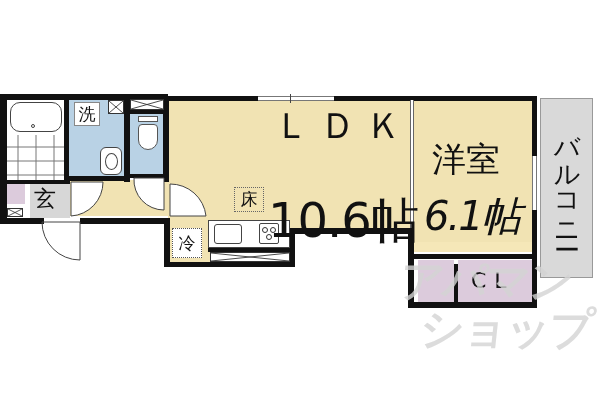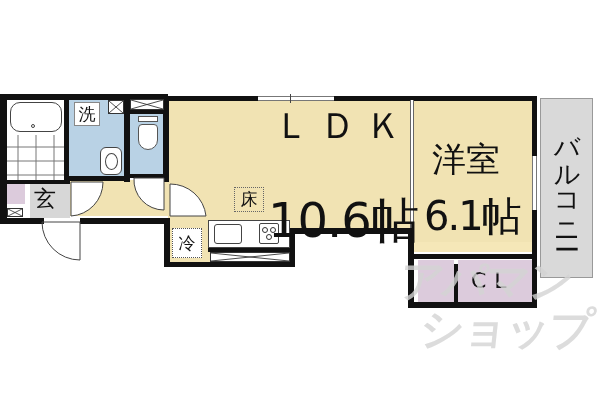--- a/index.html
+++ b/index.html
@@ -157,20 +157,20 @@
 
 <div class="tag" style="left:74px;top:102px;width:26px;height:24px;border:1px solid #888;">洗</div>
 <div class="label" style="left:34px;top:188px;font-size:22px;">玄</div>
 <div class="tag" style="left:172px;top:228px;width:30px;height:30px;">冷</div>
 <div class="tag" style="left:234px;top:187px;width:30px;height:25px;background:transparent;border:1.5px dotted #666;">床</div>
 
 <div class="label" style="left:274px;top:108px;font-size:36px;letter-spacing:10px;">ＬＤＫ</div>
 <div class="label" style="left:268px;top:166px;font-size:48px;letter-spacing:-1px;margin-top:30px;">10.6帖</div>
 
 <div class="label" style="left:432px;top:142px;font-size:34px;">洋室</div>
-<div class="label" style="left:424px;top:196px;font-size:40px;letter-spacing:-2px;">6.1帖</div>
+<div class="label" style="left:424px;top:196px;font-size:40px;letter-spacing:-2px;font-style:italic;">6.1帖</div>
 
 <div class="label" style="left:471px;top:270px;font-size:22px;letter-spacing:8px;">CL</div>
 
 <div class="label" style="left:553px;top:118px;font-size:26px;writing-mode:vertical-rl;line-height:1.1;">バルコニー</div>
 
 <div class="watermark" style="left:400px;top:252px;font-size:44px;transform:skewX(-6deg);">アパマン</div>
 <div class="watermark" style="left:420px;top:300px;font-size:44px;transform:skewX(-6deg);">ショップ</div>
 
 </body></html>

